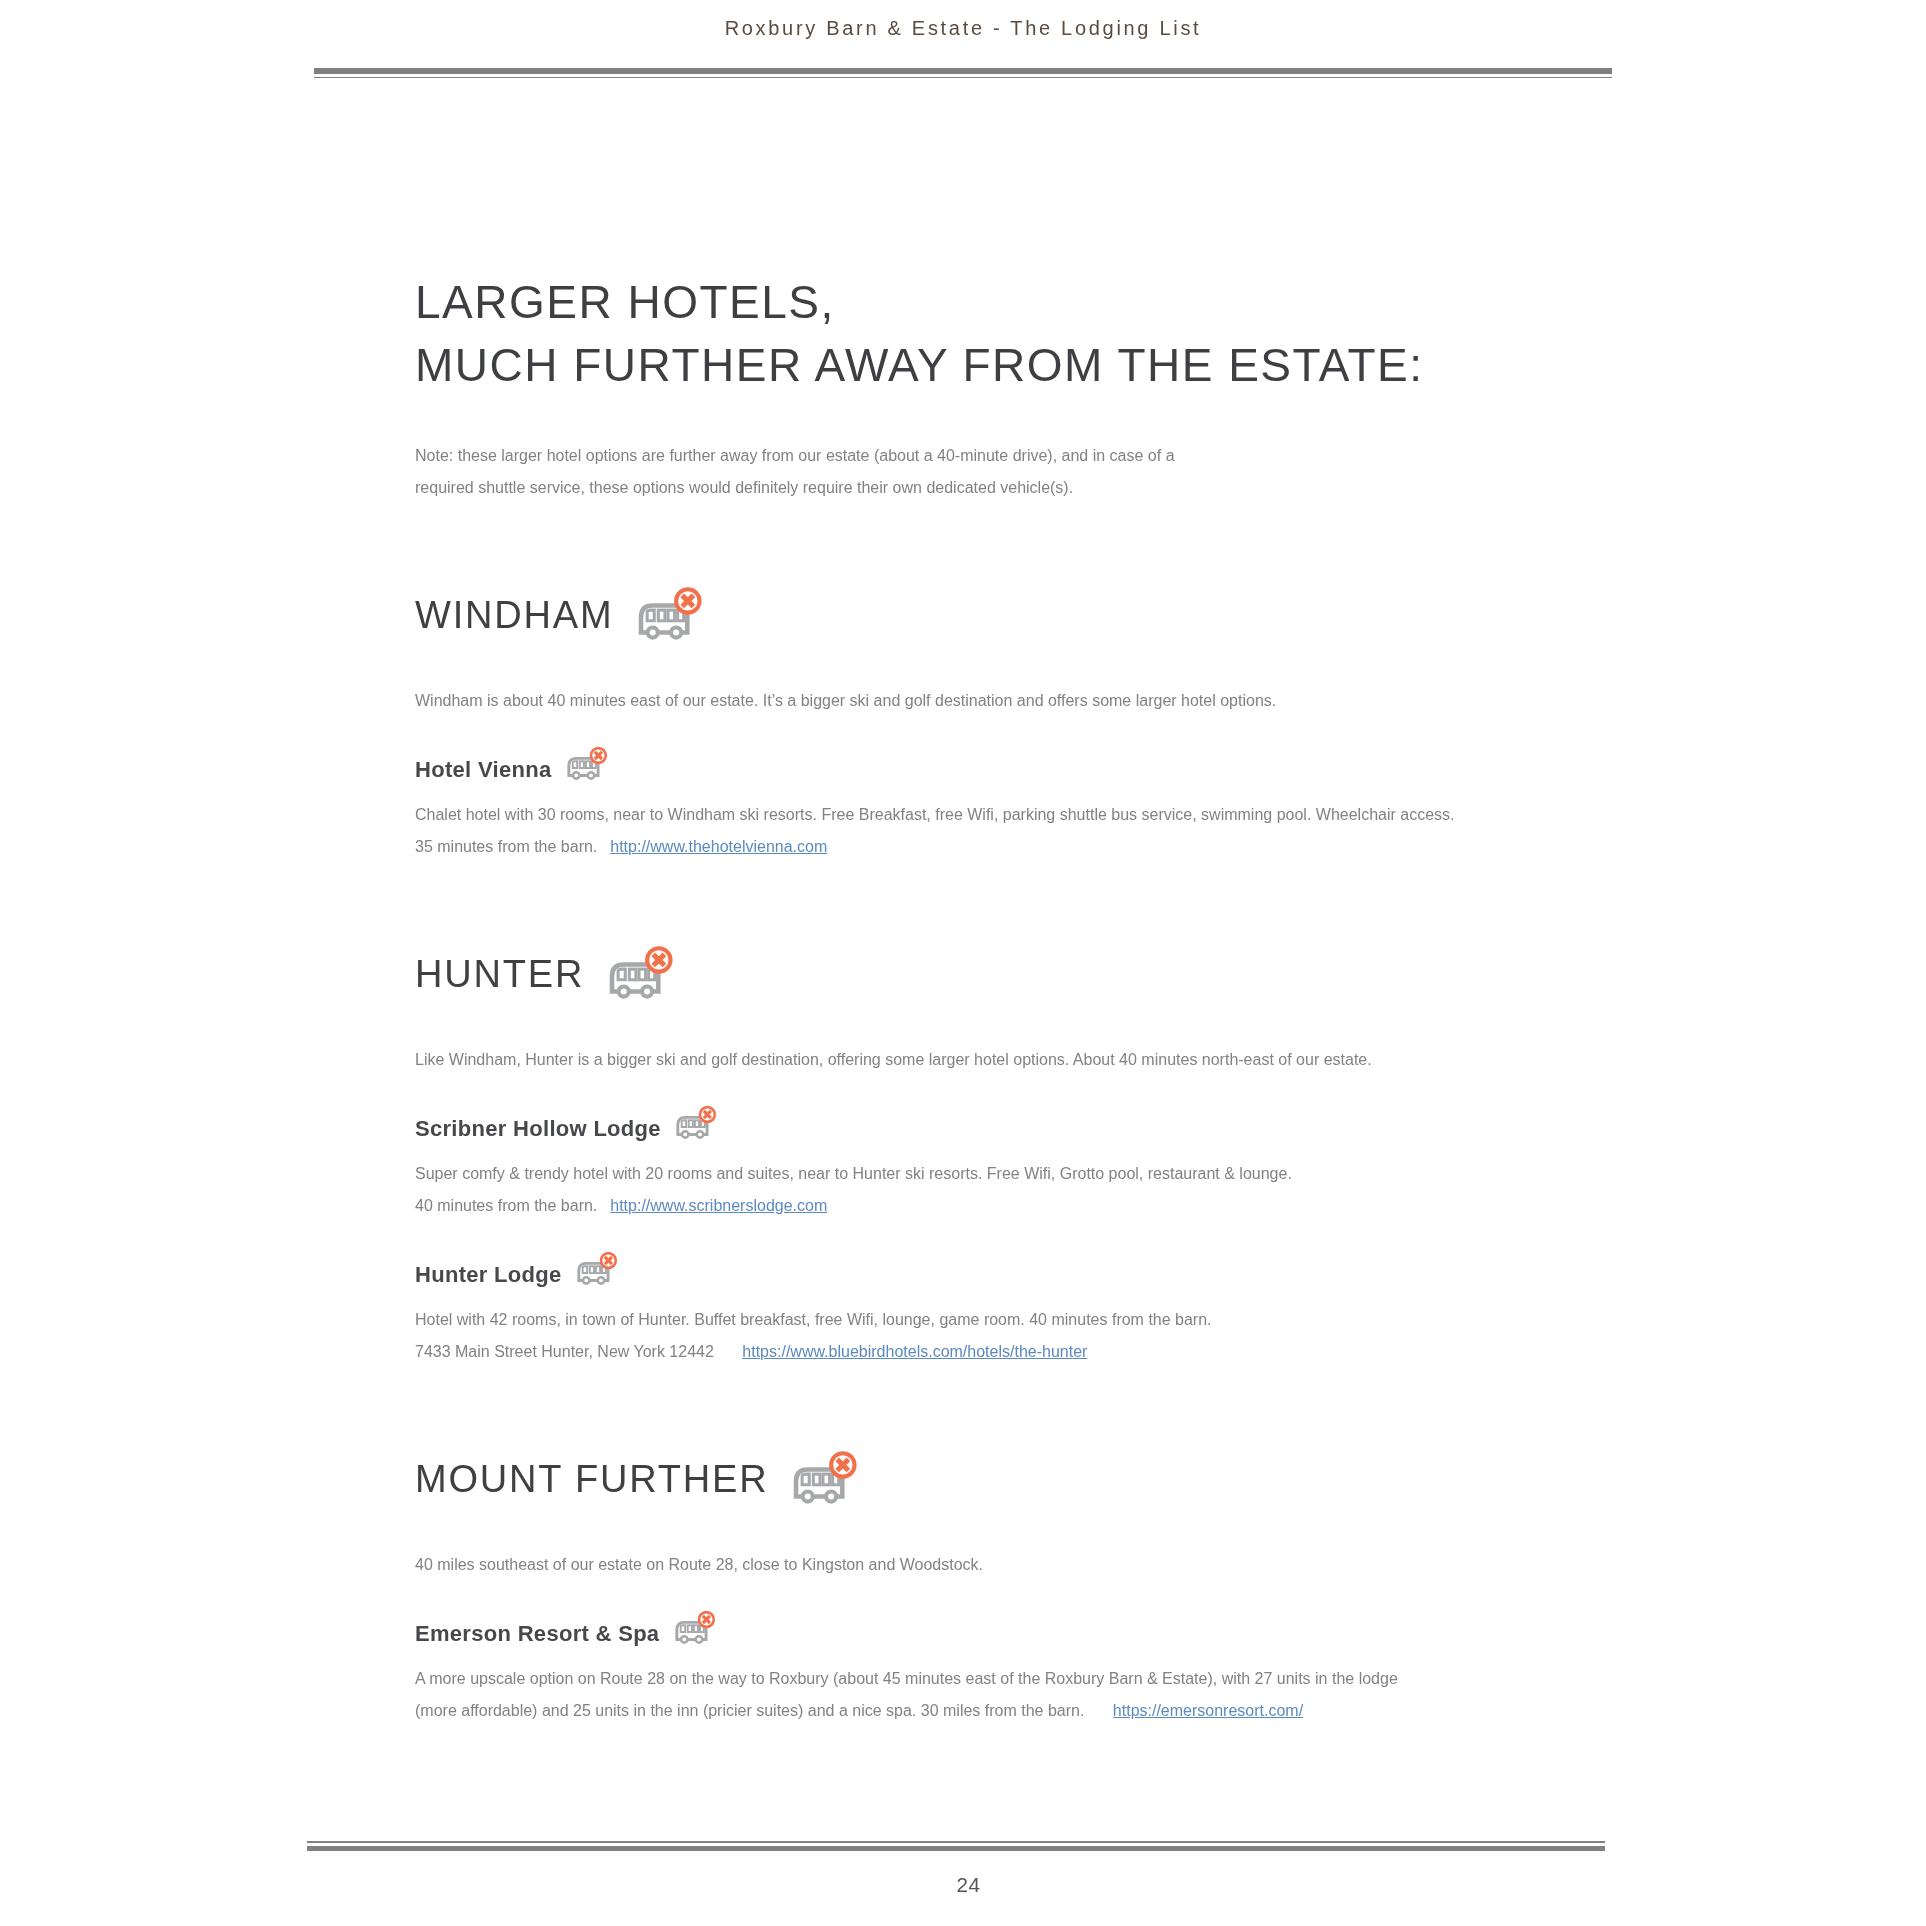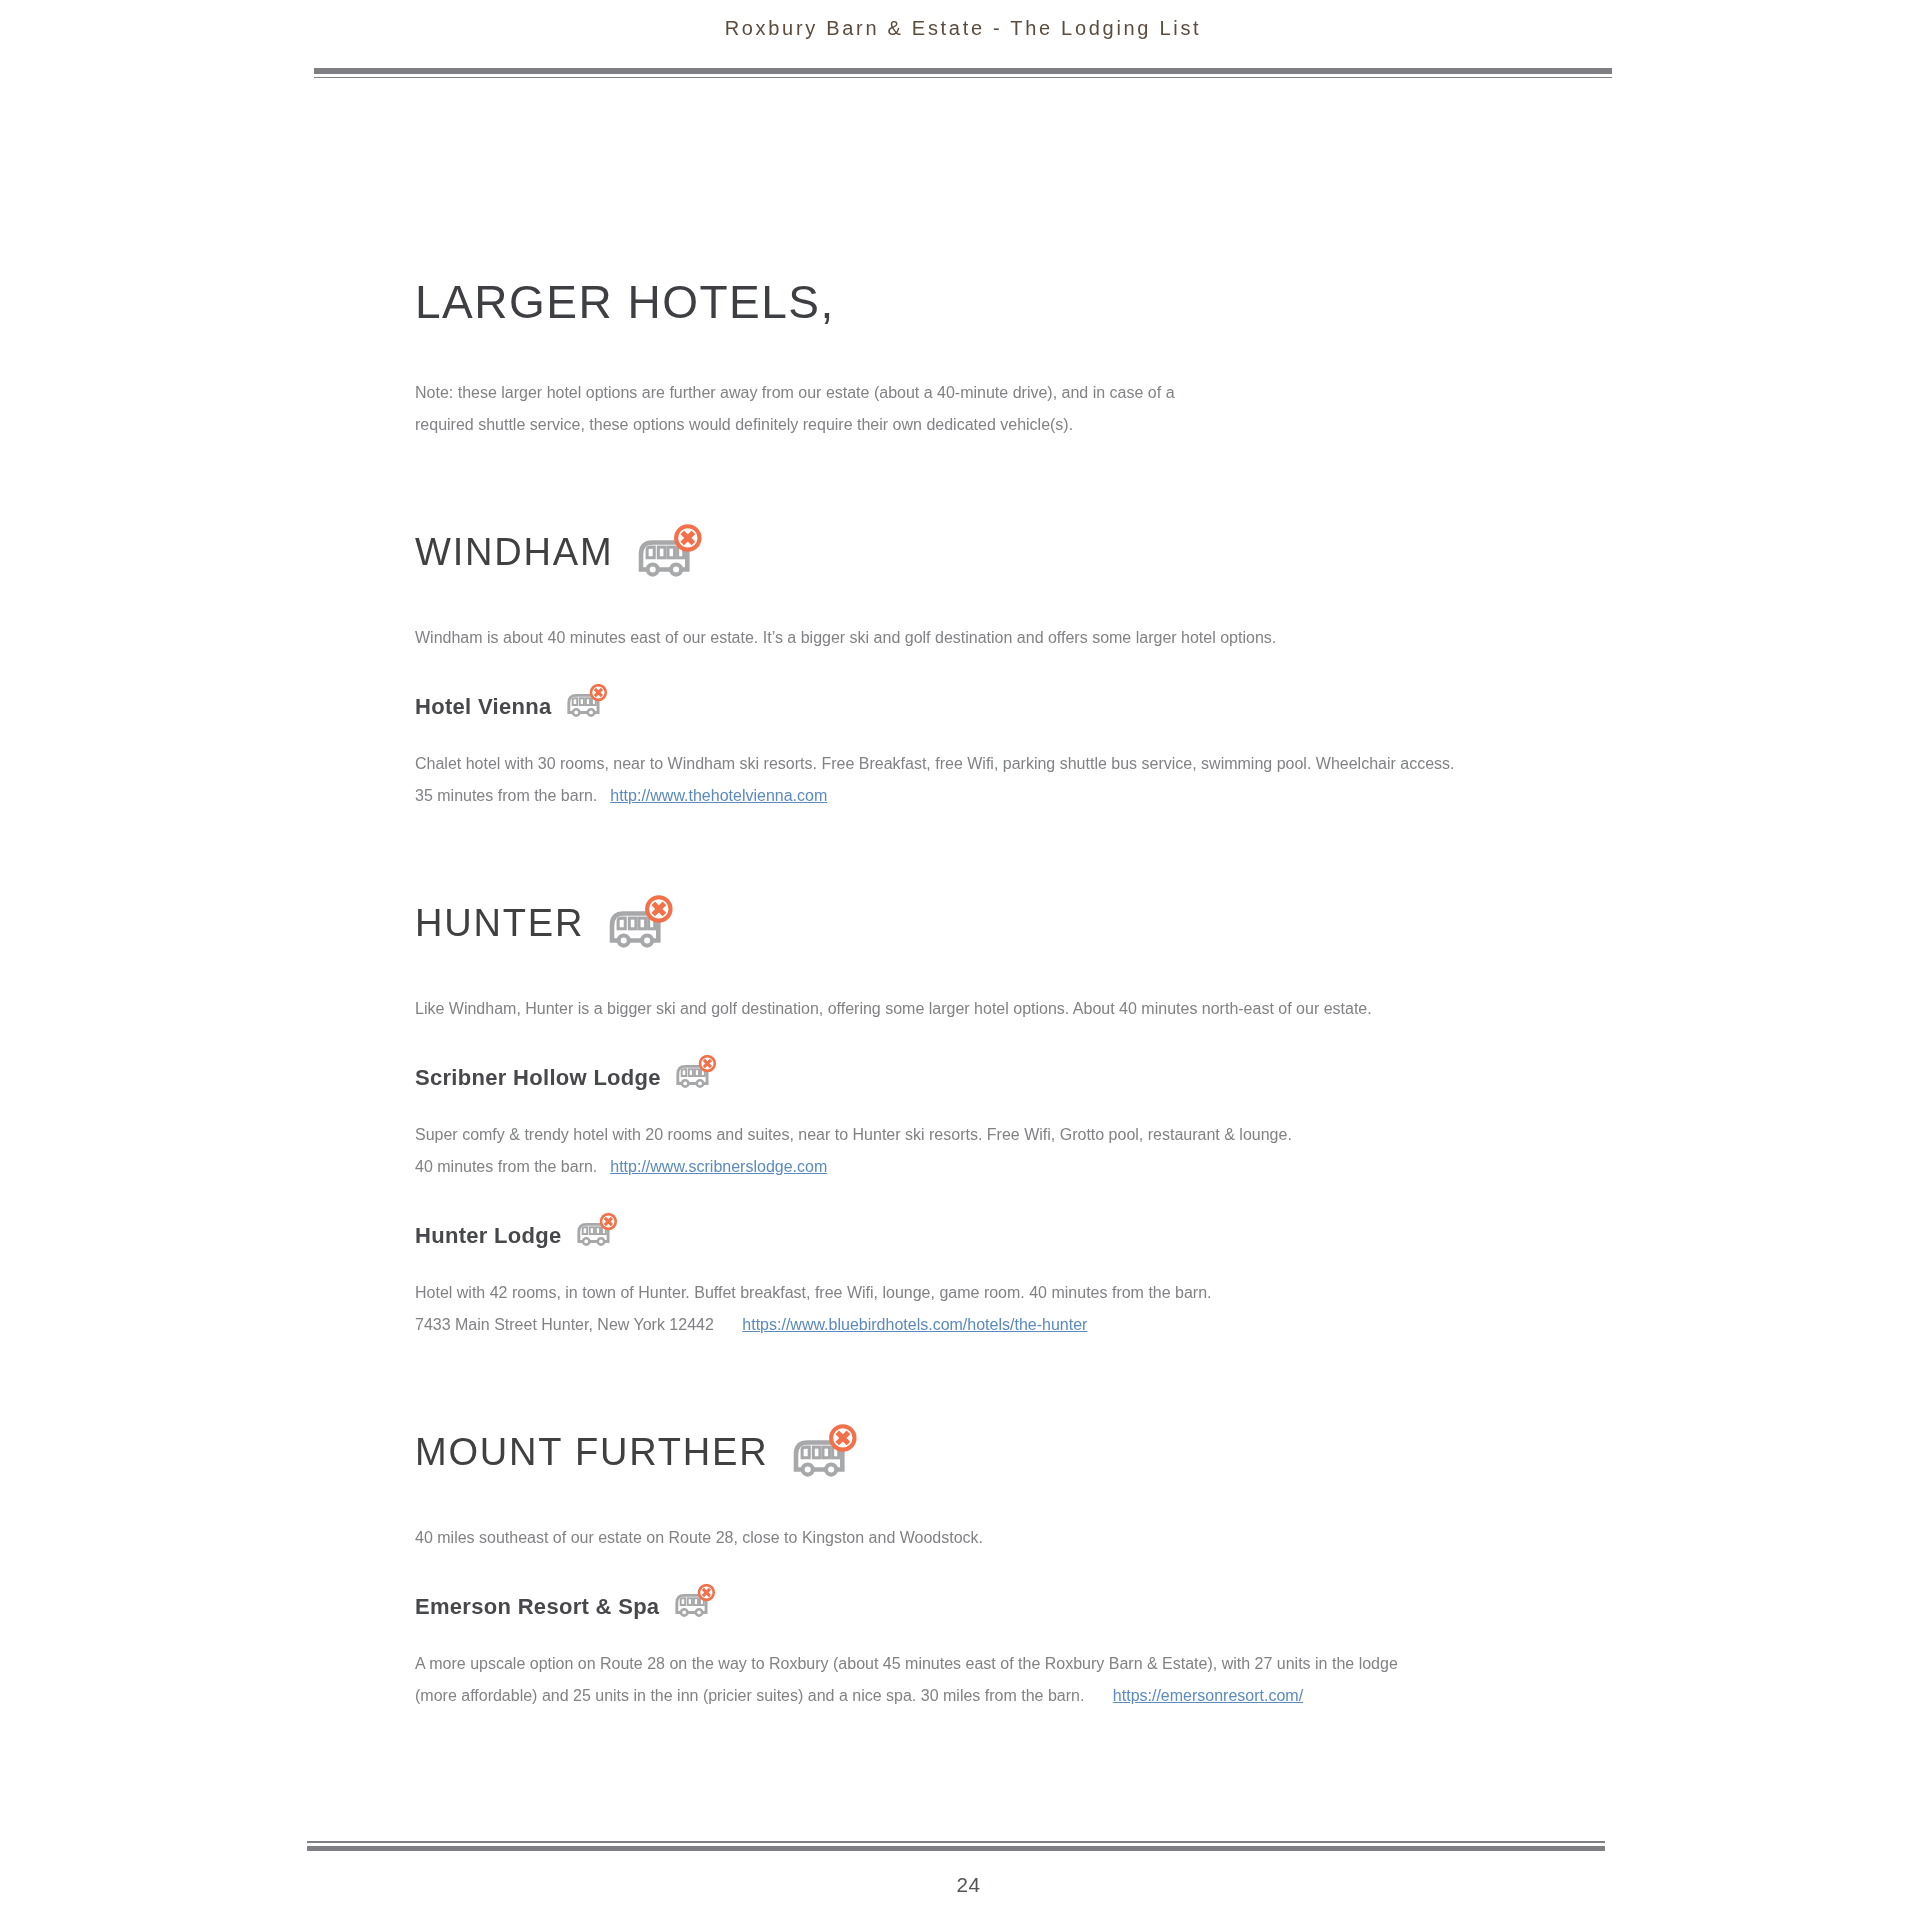--- a/index.html
+++ b/index.html
@@ -58,21 +58,21 @@
     margin-top:34px;
     font-size:16px; line-height:32px; color:#818285;
   }
 
   .hotel { margin-top:35px; }
   .hotel-name-row {
     display:flex; align-items:center; gap:13.4px;
     font-size:22px; font-weight:700; letter-spacing:0.3px;
     color:#47484b;
   }
-  .hotel-desc { margin-top:23px; font-size:16px; line-height:32px; color:#818285; }
+  .hotel-desc { margin-top:11px; font-size:16px; line-height:32px; color:#818285; }
 
   a.weblink { color:#5b8abe; text-decoration:underline; }
   .gap-sm { margin-left:8.5px; }
   .gap-lg { margin-left:24px; }
 
   
   .footer-rule { position:absolute; top:1841px; left:307px; }
   .page-number {
     position:absolute; top:1873px; left:11px; right:0;
     text-align:center;
@@ -88,20 +88,21 @@
 
   <div class="rule rule-top">
     <div class="bar thick"></div>
     <div class="bar thin"></div>
   </div>
 
   <div class="content">
 
     <h1 class="doc-title">
       <span>LARGER HOTELS,</span><br>
+      <span>MUCH FURTHER AWAY FROM THE ESTATE:</span>
     </h1>
 
     <div class="note">
       <div class="bodyline">Note: these larger hotel options are further away from our estate (about a 40-minute drive), and in case of a</div>
       <div class="bodyline">required shuttle service, these options would definitely require their own dedicated vehicle(s).</div>
     </div>
 
     <div class="section">
       <div class="section-head">
         <span>WINDHAM</span>

